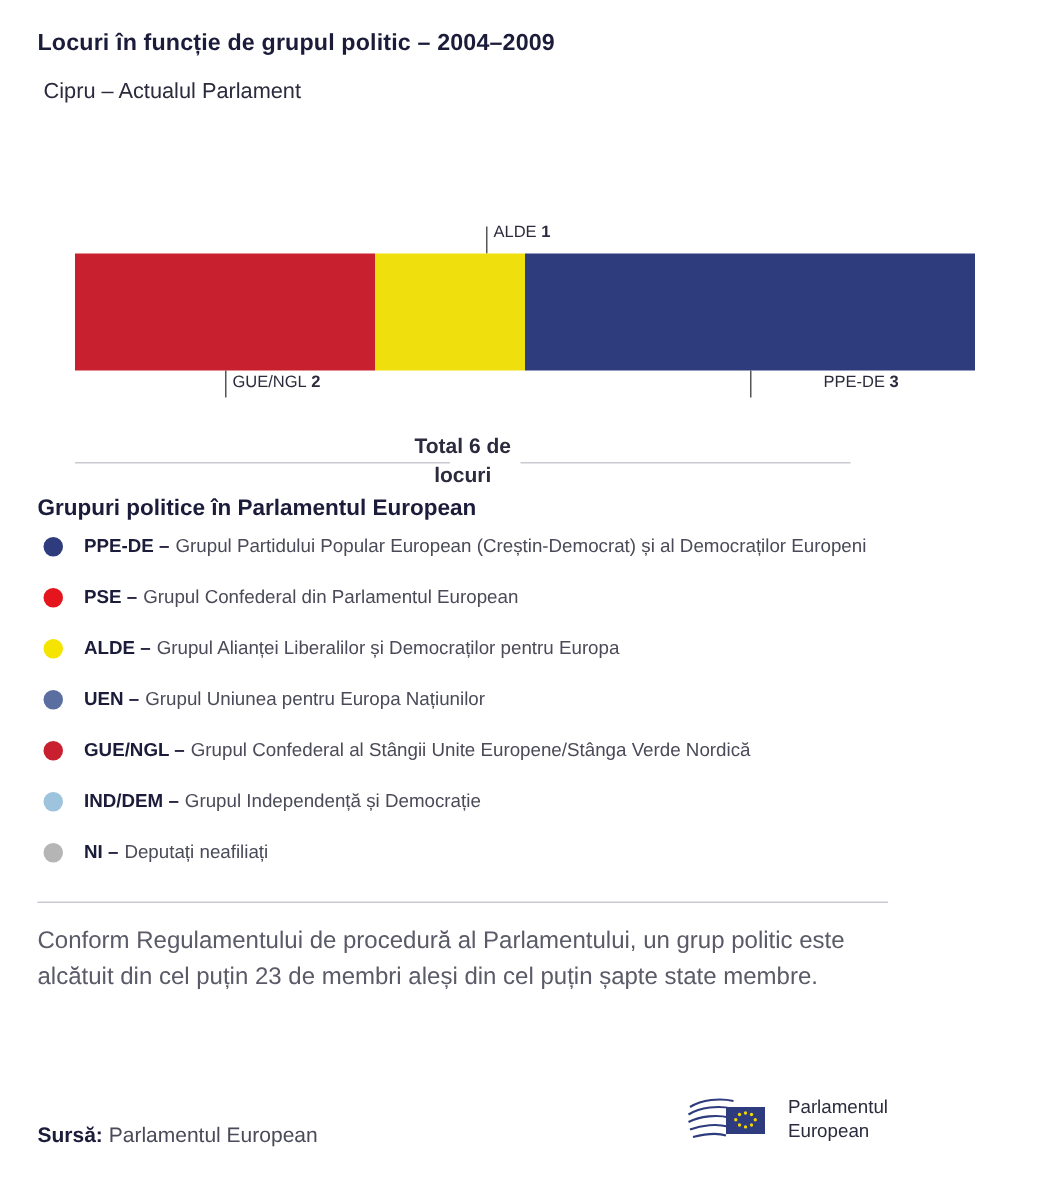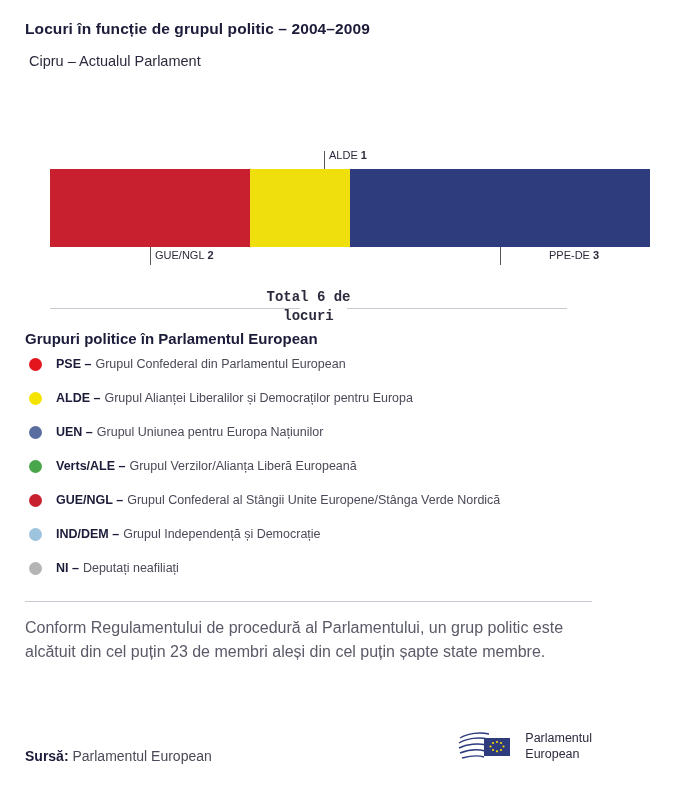--- a/index.html
+++ b/index.html
@@ -80,21 +80,21 @@
     background: #c9c9d2;
   }
   .total-line.left { left: 25px; width: 250px; }
   .total-line.right { right: 25px; width: 220px; }
   .total-text {
     position: absolute;
     left: 0;
     right: 0;
     top: 0;
     text-align: center;
-    font-family: Liberation Mono, monospace;
+    font-family: Liberation Sans, sans-serif;
     font-size: 14px;
     font-weight: bold;
     color: #2b2b3d;
     line-height: 19px;
   }
 
   
   .legend-title {
     font-size: 15px;
     font-weight: bold;
@@ -207,38 +207,38 @@
     <div class="total-text">
       <div>Total 6 de</div>
       <div>locuri</div>
     </div>
   </div>
 
   <div class="legend-title">Grupuri politice în Parlamentul European</div>
 
   <div class="legend">
     <div class="legend-item">
+      <span class="dot" style="background:#2e3b7d;"></span>
+      <span class="leg-abbr">PPE-DE –</span>
+      <span class="leg-desc">Grupul Partidului Popular European (Creștin-Democrat) și al Democraților Europeni</span>
+    </div>
+    <div class="legend-item">
       <span class="dot" style="background:#e4151d;"></span>
       <span class="leg-abbr">PSE –</span>
       <span class="leg-desc">Grupul Confederal din Parlamentul European</span>
     </div>
     <div class="legend-item">
       <span class="dot" style="background:#f5e400;"></span>
       <span class="leg-abbr">ALDE –</span>
       <span class="leg-desc">Grupul Alianței Liberalilor și Democraților pentru Europa</span>
     </div>
     <div class="legend-item">
       <span class="dot" style="background:#5a6ea0;"></span>
       <span class="leg-abbr">UEN –</span>
       <span class="leg-desc">Grupul Uniunea pentru Europa Națiunilor</span>
-    </div>
-    <div class="legend-item">
-      <span class="dot" style="background:#4aa64a;"></span>
-      <span class="leg-abbr">Verts/ALE –</span>
-      <span class="leg-desc">Grupul Verzilor/Alianța Liberă Europeană</span>
     </div>
     <div class="legend-item">
       <span class="dot" style="background:#c8202e;"></span>
       <span class="leg-abbr">GUE/NGL –</span>
       <span class="leg-desc">Grupul Confederal al Stângii Unite Europene/Stânga Verde Nordică</span>
     </div>
     <div class="legend-item">
       <span class="dot" style="background:#9dc3dd;"></span>
       <span class="leg-abbr">IND/DEM –</span>
       <span class="leg-desc">Grupul Independență și Democrație</span>

